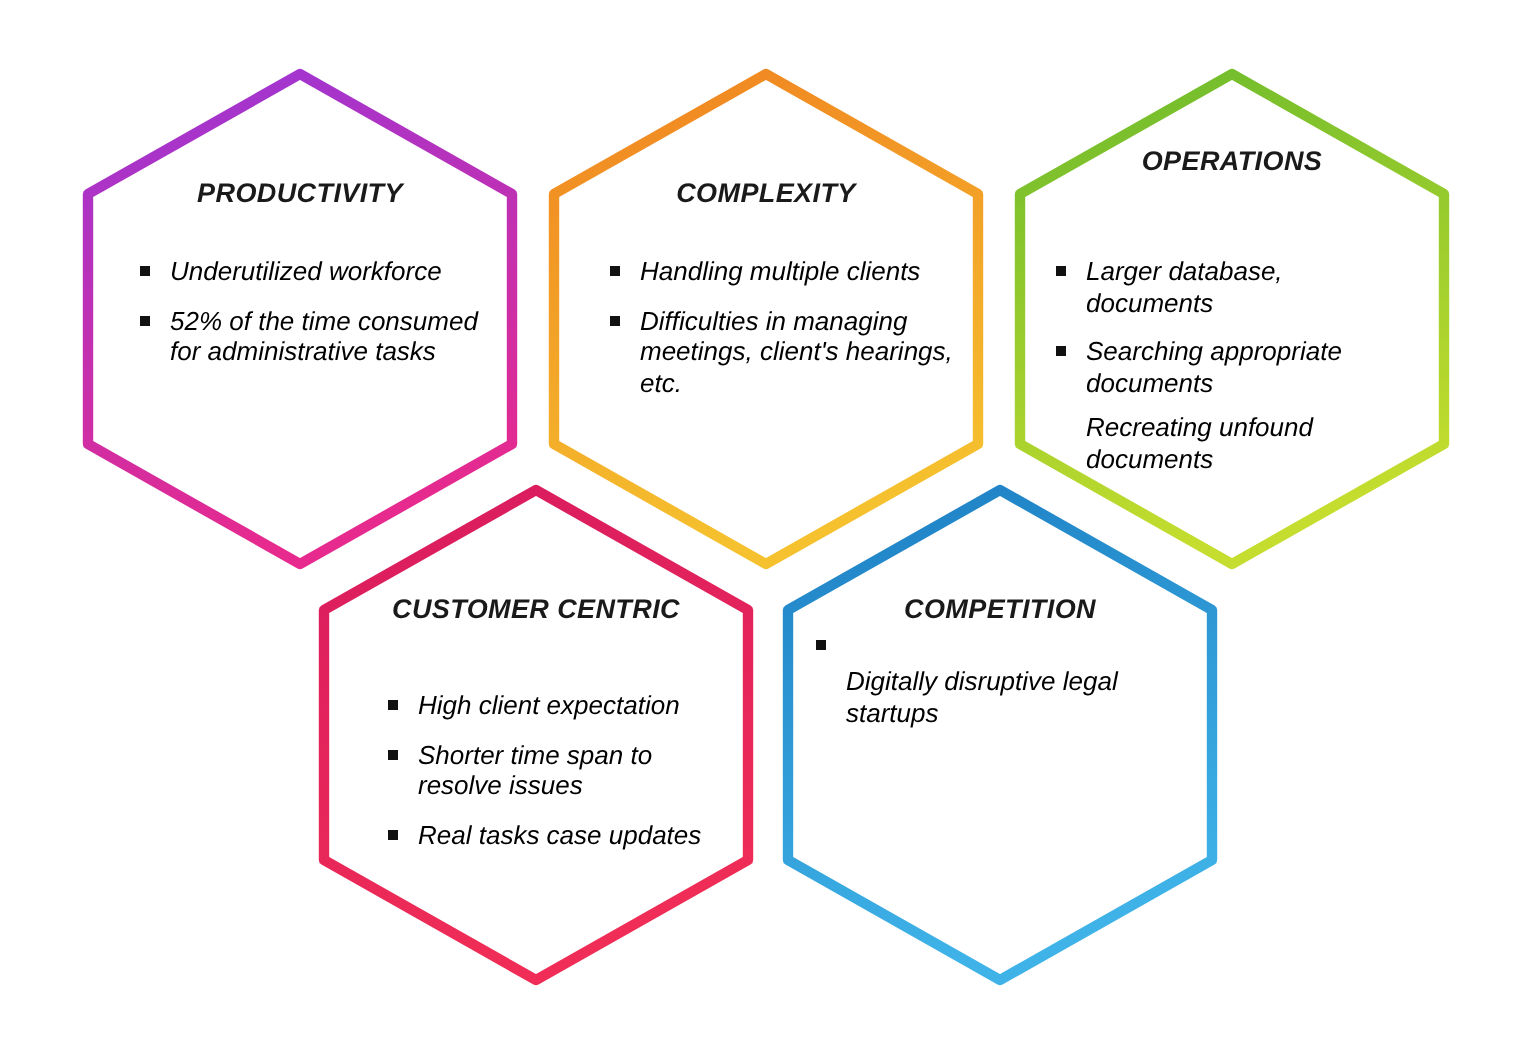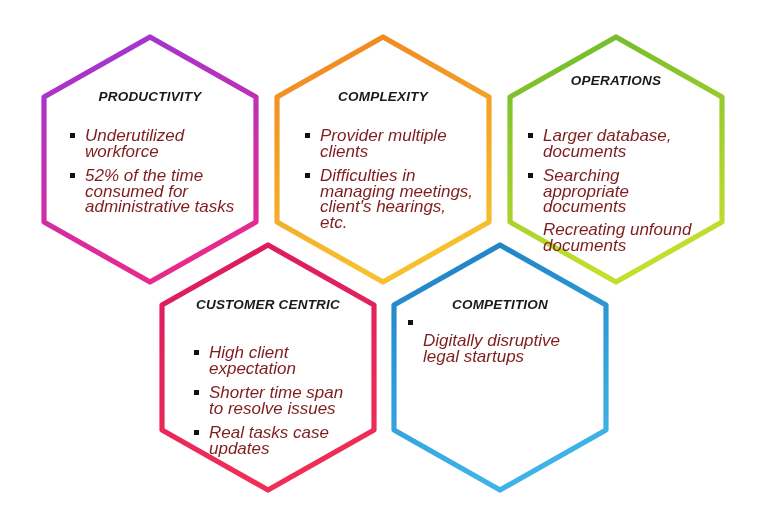--- a/index.html
+++ b/index.html
@@ -43,23 +43,23 @@
     white-space: nowrap;
   }
   .hex-bullets {
     position: absolute;
     list-style: none;
     margin: 0;
     padding: 0;
   }
   .hex-bullets li {
     position: relative;
-    font-size: 17px;
+    font-size: 13px;
     line-height: 15.6px;
-    color: #7f1d1d;
+    color: #000000;
     padding-left: 15px;
     margin-bottom: 9px;
   }
   .hex-bullets li.no-marker {
     margin-top: -2px;
   }
   .bullet-marker {
     position: absolute;
     left: 0;
     top: 5px;
@@ -126,21 +126,21 @@
         <span class="bullet-text">52% of the time consumed for administrative tasks</span>
       </li>
     </ul>
   </div>
 
   <div class="hex-cell" style="left:277px; top:37px; width:212px; height:245px;">
     <div class="hex-title" style="top:52px;">COMPLEXITY</div>
     <ul class="hex-bullets" style="left:28px; top:91px; width:172px;">
       <li>
         <span class="bullet-marker" style="background: rgb(17, 17, 17);"></span>
-        <span class="bullet-text">Provider multiple clients</span>
+        <span class="bullet-text">Handling multiple clients</span>
       </li>
       <li>
         <span class="bullet-marker" style="background: rgb(17, 17, 17);"></span>
         <span class="bullet-text">Difficulties in managing meetings, client's hearings, etc.</span>
       </li>
     </ul>
   </div>
 
   <div class="hex-cell" style="left:510px; top:37px; width:212px; height:245px;">
     <div class="hex-title" style="top:36px;">OPERATIONS</div>

